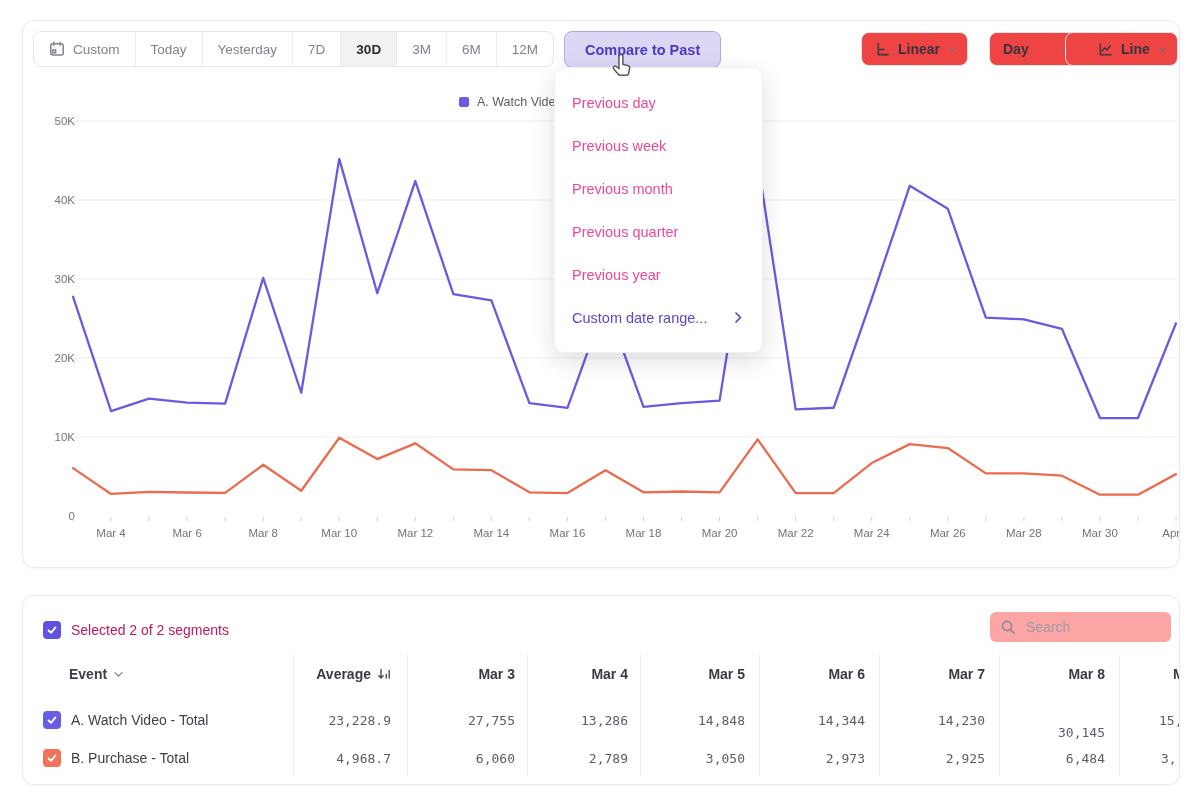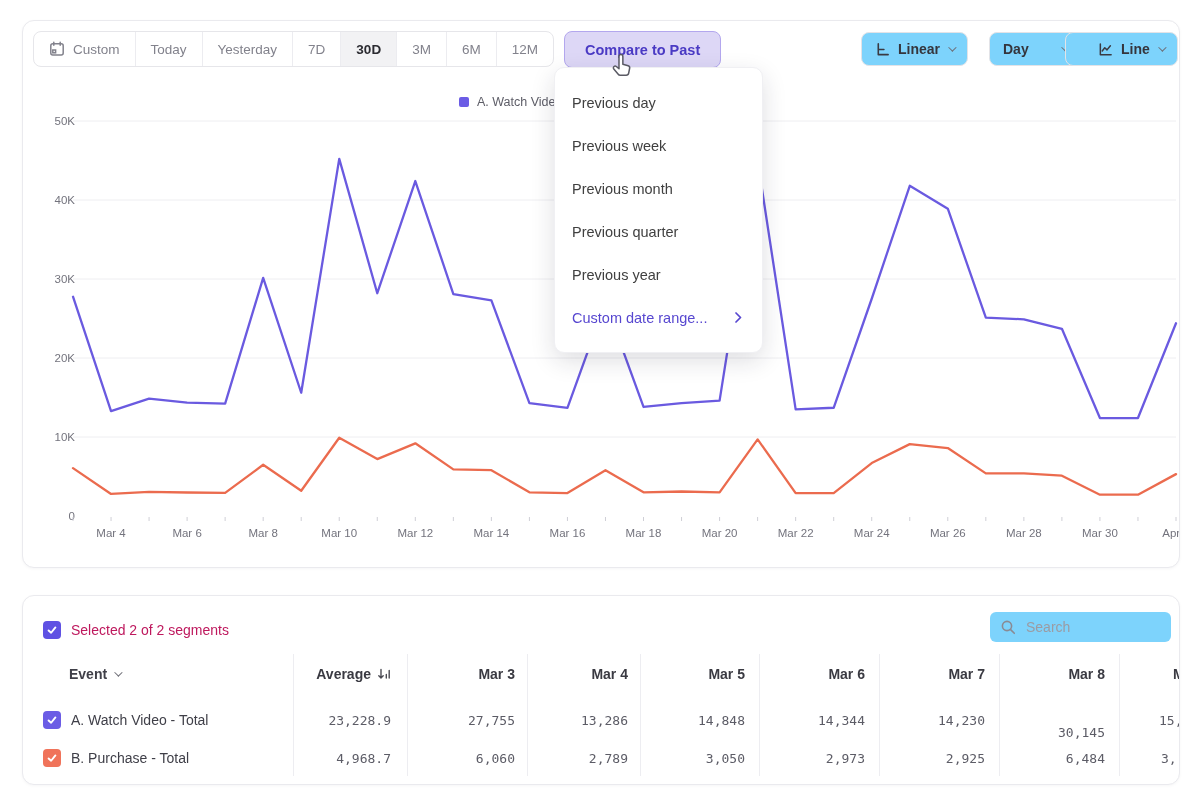--- a/index.html
+++ b/index.html
@@ -26,55 +26,55 @@
   }
   .seg-item:first-child { border-left:none; }
   .seg-item.selected { background:#f2f2f4; color:#2b2b31; font-weight:bold; }
   .compare-btn {
     position:absolute; left:541px; top:10px; height:37px; padding:0 20px;
     background:#ddd7f6; border:1px solid #b3a7ee; border-radius:8px;
     color:#4a3ac4; font-size:14.5px; font-weight:bold; font-family:inherit; cursor:pointer;
   }
   .ctl-btn {
     position:absolute; top:11px; height:34px; display:flex; align-items:center;
-    gap:8px; padding:0 13px; background:#7dd3fc; border:1px solid #e3e3e7;
+    gap:8px; padding:0 13px; background:#ef4444; border:1px solid #e3e3e7;
     border-radius:8px; font-size:14px; font-weight:bold; color:#35353c; cursor:pointer; white-space:nowrap;
   }
   .ctl-linear { left:838px; } .ctl-day { left:966px;gap:32px; } .ctl-line { left:1042px;padding-left:32px; }
 
   
   .chart-svg { position:absolute; left:0; top:0; pointer-events:none; }
   .legend { position:absolute; left:436px; top:74px; display:flex; align-items:center; gap:8px; }
   .legend-swatch { width:10px; height:10px; border-radius:2px; }
   .legend-label { font-size:12.5px; color:#5d5d67; white-space:nowrap; }
 
   
   .dropdown {
     position:absolute; left:531px; top:46px; width:209px; padding:13px 0;
     background:#fff; border:1px solid #f0f0f3; border-radius:10px;
     box-shadow:0 8px 24px rgba(25,25,50,.14); z-index:10;
   }
   .dd-item {
     height:43px; display:flex; align-items:center; padding:0 20px 0 17px;
-    font-size:14.5px; color:#404040; cursor:pointer;
+    font-size:14.5px; color:#ec4899; cursor:pointer;
   }
   .dd-item.custom { color:#5747d0; }
   .dd-chevron-right { margin-left:auto; display:flex; }
 
   .hand-cursor { position:absolute; left:586px; top:31px; z-index:20; pointer-events:none; }
 
   
   .checkbox {
     position:absolute; width:18px; height:18px; border-radius:4px;
     display:flex; align-items:center; justify-content:center; cursor:pointer;
   }
   .seg-select-label { position:absolute; left:48px; top:26px; font-size:14px; color:#be185d; }
   .search-box {
     position:absolute; left:967px; top:16px; width:181px; height:30px;
-    background:#7dd3fc; border-radius:6px; display:flex; align-items:center; gap:9px; padding:0 10px;
+    background:#fca5a5; border-radius:6px; display:flex; align-items:center; gap:9px; padding:0 10px;
   }
   .search-box input {
     border:none; outline:none; background:transparent; font-size:14px;
     color:#44444d; width:130px; font-family:inherit;
   }
   .search-box input::placeholder { color:#9b9ba3; }
 
   .tbl-sep { position:absolute; top:58px; height:122px; width:1px; background:#ededf1; }
   .th, .td { position:absolute; white-space:nowrap; }
   .th { font-size:14px; font-weight:bold; color:#3a3a42; }

